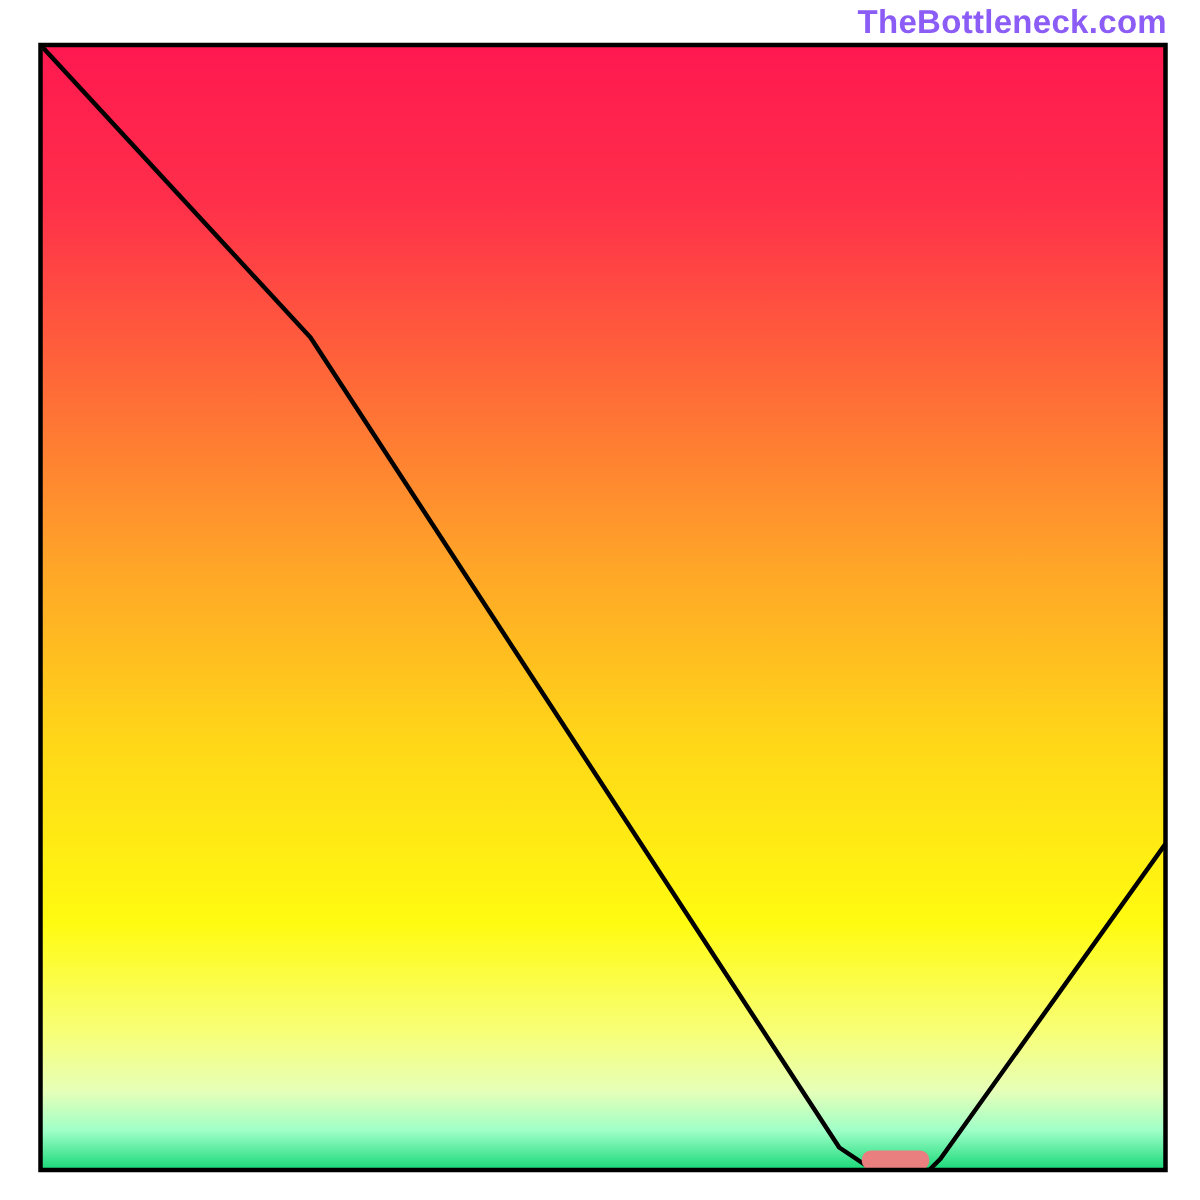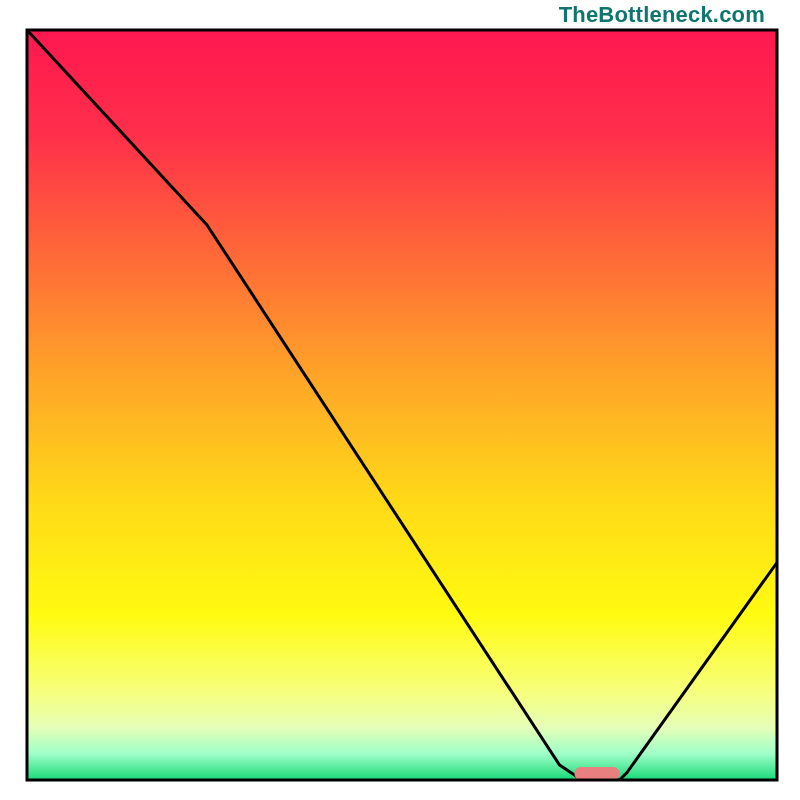--- a/index.html
+++ b/index.html
@@ -11,24 +11,24 @@
     font-family: Arial, Helvetica, sans-serif;
   }
   .container {
     position: relative;
     width: 800px;
     height: 800px;
   }
   .watermark {
     position: absolute;
     top: 2px;
-    right: 35px;
+    right: 22px;
     font-size: 22px;
     font-weight: 600;
-    color: #0f766e;
+    color: #8b5cf6;
     letter-spacing: 0.2px;
     z-index: 5;
   }
   svg.chart {
     position: absolute;
     top: 0;
     left: 0;
     width: 800px;
     height: 800px;
   }

